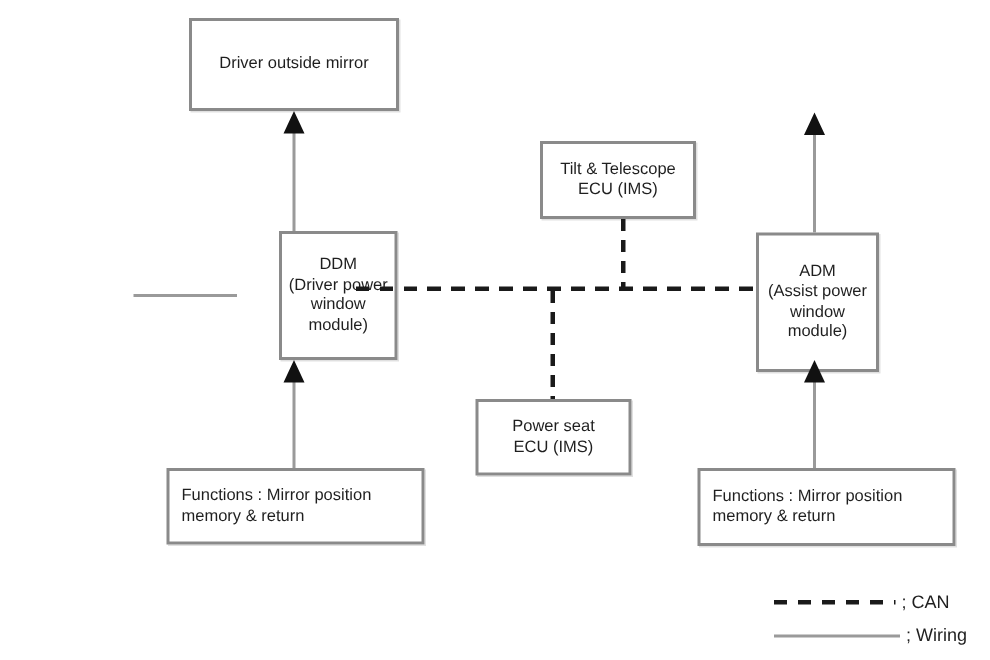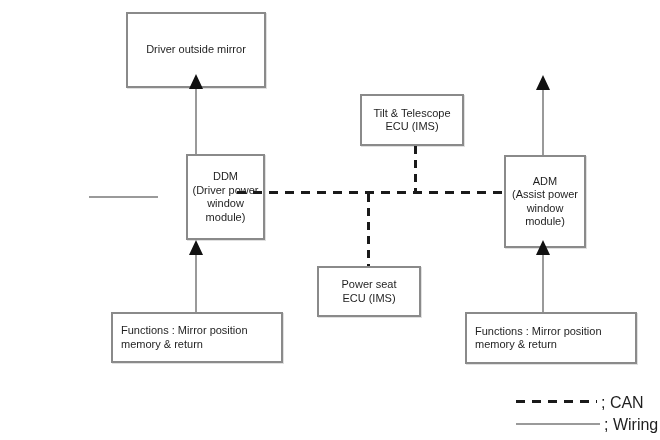--- a/index.html
+++ b/index.html
@@ -25,21 +25,21 @@
     white-space:pre-line;
     box-shadow:1px 1px 0 rgba(0,0,0,0.12);
   }
   .box.left-text{
     justify-content:flex-start;
     text-align:left;
     padding-left:8px;
     padding-right:4px;
   }
   
-  #driver-mirror   {left:126px; top:12px;  width:140px; height:76px;}
+  #driver-mirror   {left:126px; top:12px;  width:140px; height:62px;}
   #assist-mirror   {left:473px; top:12px;  width:143px; height:63px;}
   #tilt-ecu        {left:360px; top:94px;  width:104px; height:52px;}
   #ims-switch      {left:9px;   top:153px; width:80px;  height:88px;}
   #ddm             {left:158px; top:154px; width:79px;  height:86px;margin-left:28px;}
   #adm             {left:504px; top:155px; width:82px;  height:93px;}
   #power-seat      {left:317px; top:266px; width:104px; height:51px;}
   #functions-left  {left:111px; top:312px; width:172px; height:51px;}
   #functions-right {left:465px; top:312px; width:172px; height:52px;}
 
   
@@ -74,21 +74,21 @@
     background:repeating-linear-gradient(180deg,
       var(--can-line,#1a1a1a) 0 8px, transparent 8px 14px);
   }
   #can-ddm-adm  {left:237px; top:191px; width:267px;}
   #can-tilt     {left:414px; top:146px; height:46px;}
   #can-seat     {left:367px; top:194px; height:72px;}
 
   
   .legend-label{
     position:absolute;
-    font-size:16px;
+    font-size:12px;
     color:var(--text,#1f1f1f);
     white-space:nowrap;
   }
   #legend-can-line   {left:516px; top:400px; width:81px;}
   #legend-can-label  {left:601px; top:394px;}
   #legend-wire-line  {left:516px; top:423px; width:84px;}
   #legend-wire-label {left:604px; top:416px;}
 </style>
 </head>
 <body>

